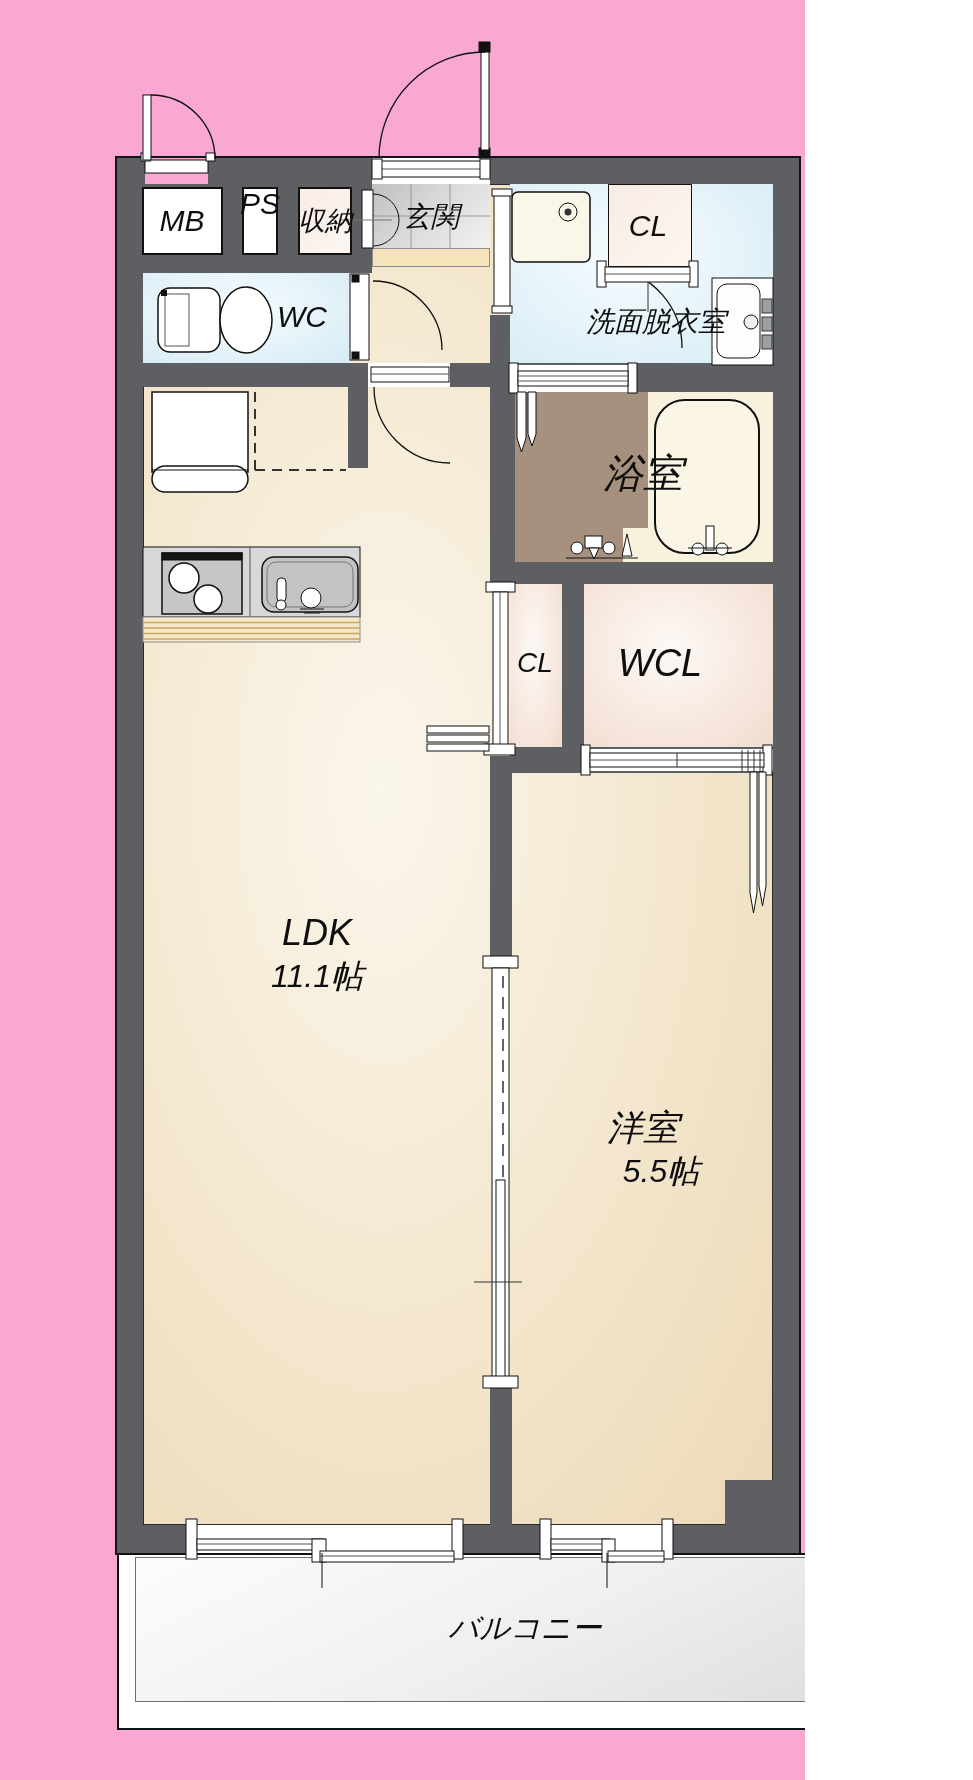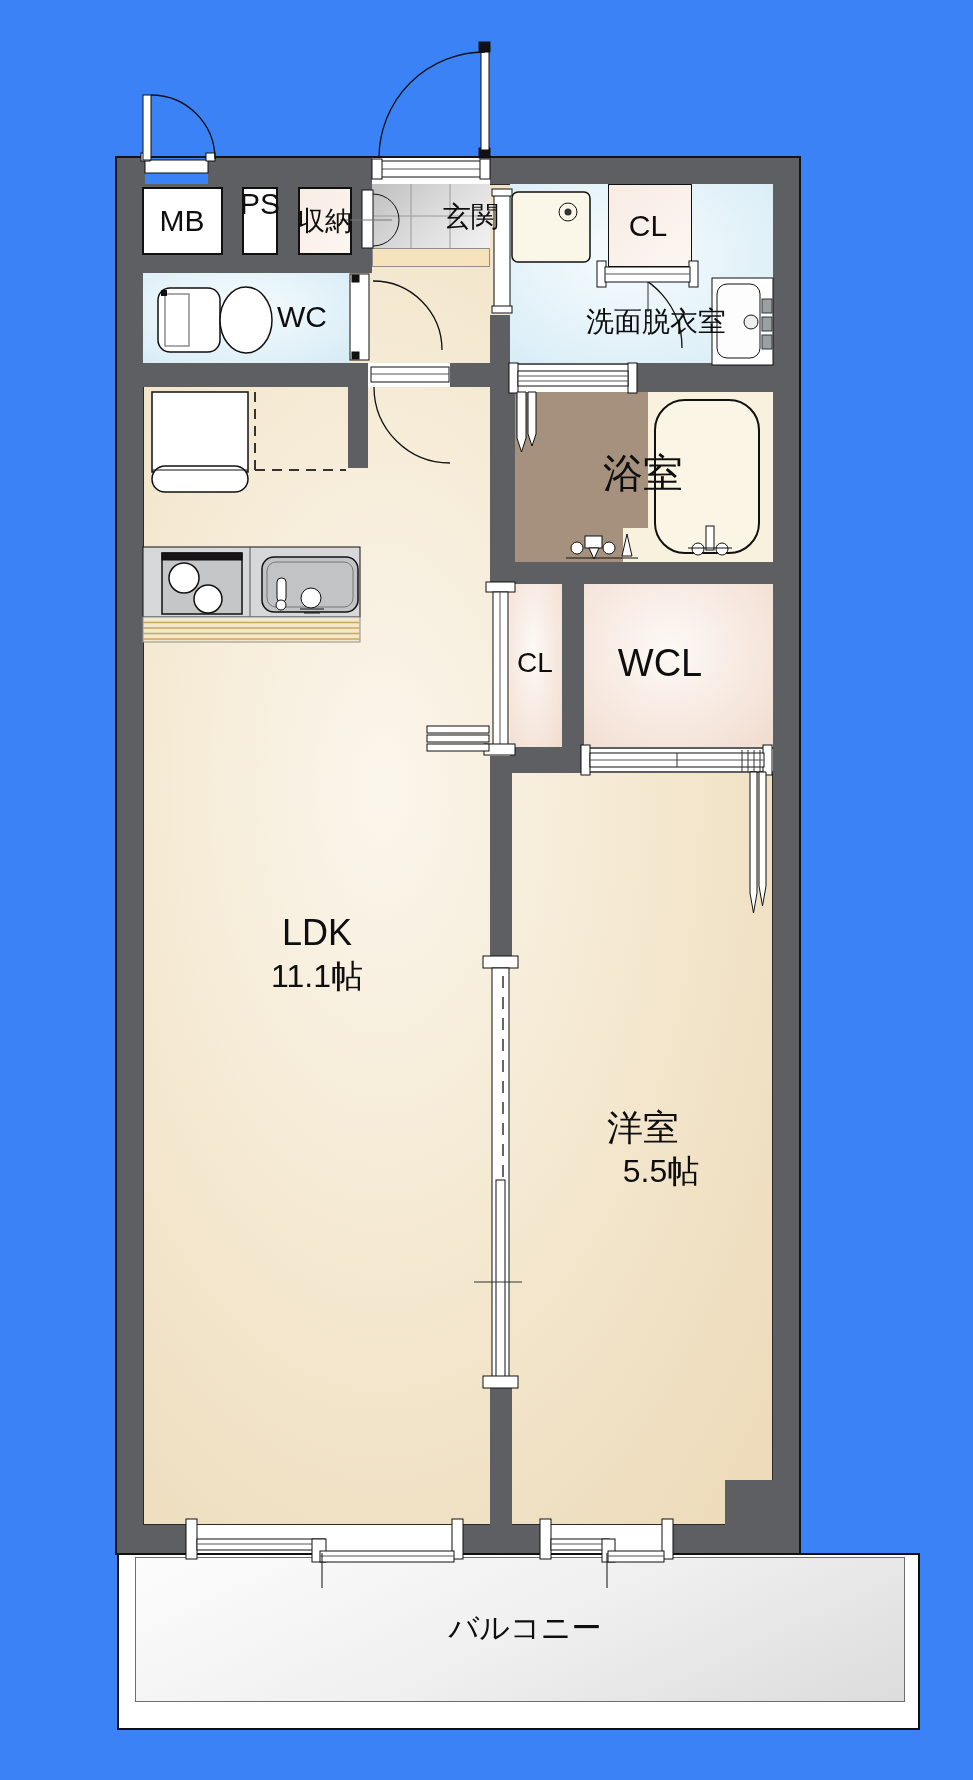--- a/index.html
+++ b/index.html
@@ -1,17 +1,17 @@
 <!DOCTYPE html>
 <html><head>
 <meta charset="utf-8">
 <style>
   html,body{margin:0;padding:0;background:#fff;}
-  #stage{position:relative;width:973px;height:1780px;background:#3b82f6;overflow:hidden;
-         font-family:"Liberation Sans","DejaVu Sans",sans-serif;}
+  #stage{position:relative;width:805px;height:1780px;background:#f9a8d4;overflow:hidden;
+         font-family:"Liberation Sans","DejaVu Sans",sans-serif;font-style:italic;}
   .abs{position:absolute;box-sizing:border-box;}
   .wall{background:#5e5f62;}
   .frame{border:2px solid #141414;}
   .floor-base{background:radial-gradient(ellipse at 38% 45%, #fbf6ec 0%, #f3e6cc 55%, #ecd9b8 100%);border:1px solid #2a2a2a;}
   .blue{background:radial-gradient(ellipse at 45% 40%, #f6fcfe 0%, #e3f2f9 60%, #d5ebf5 100%);}
   .pink{background:radial-gradient(ellipse at 45% 40%, #fdf9f6 0%, #f6e6dc 65%, #f0dccf 100%);}
   .tile{background:linear-gradient(135deg,#bfbfbf 0%,#d9d9d9 45%,#f2f2f2 100%);}
   .step{background:#f6e3bb;border:1px solid #8d8d8d;}
   .brown{background:#a5917e;}
   .creamlight{background:#f8f1dd;}
@@ -276,21 +276,21 @@
 
     <g stroke="#111">
       <line x1="322" y1="1553" x2="322" y2="1588"></line>
       <line x1="607" y1="1553" x2="607" y2="1588"></line>
     </g>
   </svg>
 
   <div class="lbl" style="left:182px;top:221px;font-size:30px;">MB</div>
   <div class="lbl" style="left:260px;top:204px;font-size:30px;">PS</div>
   <div class="lbl" style="left:325px;top:221px;font-size:27px;">収納</div>
-  <div class="lbl" style="left:431px;top:217px;font-size:28px;margin-left:40px;">玄関</div>
+  <div class="lbl" style="left:431px;top:217px;font-size:28px;">玄関</div>
   <div class="lbl" style="left:302px;top:317px;font-size:30px;">WC</div>
   <div class="lbl" style="left:648px;top:226px;font-size:30px;">CL</div>
   <div class="lbl" style="left:656px;top:322px;font-size:28px;">洗面脱衣室</div>
   <div class="lbl" style="left:643px;top:473px;font-size:40px;">浴室</div>
   <div class="lbl" style="left:535px;top:663px;font-size:28px;">CL</div>
   <div class="lbl" style="left:660px;top:663px;font-size:38px;">WCL</div>
   <div class="lbl" style="left:317px;top:933px;font-size:36px;">LDK</div>
   <div class="lbl" style="left:317px;top:977px;font-size:32px;">11.1帖</div>
   <div class="lbl" style="left:643px;top:1128px;font-size:36px;">洋室</div>
   <div class="lbl" style="left:641px;top:1172px;font-size:32px;margin-left:20px;">5.5帖</div>

